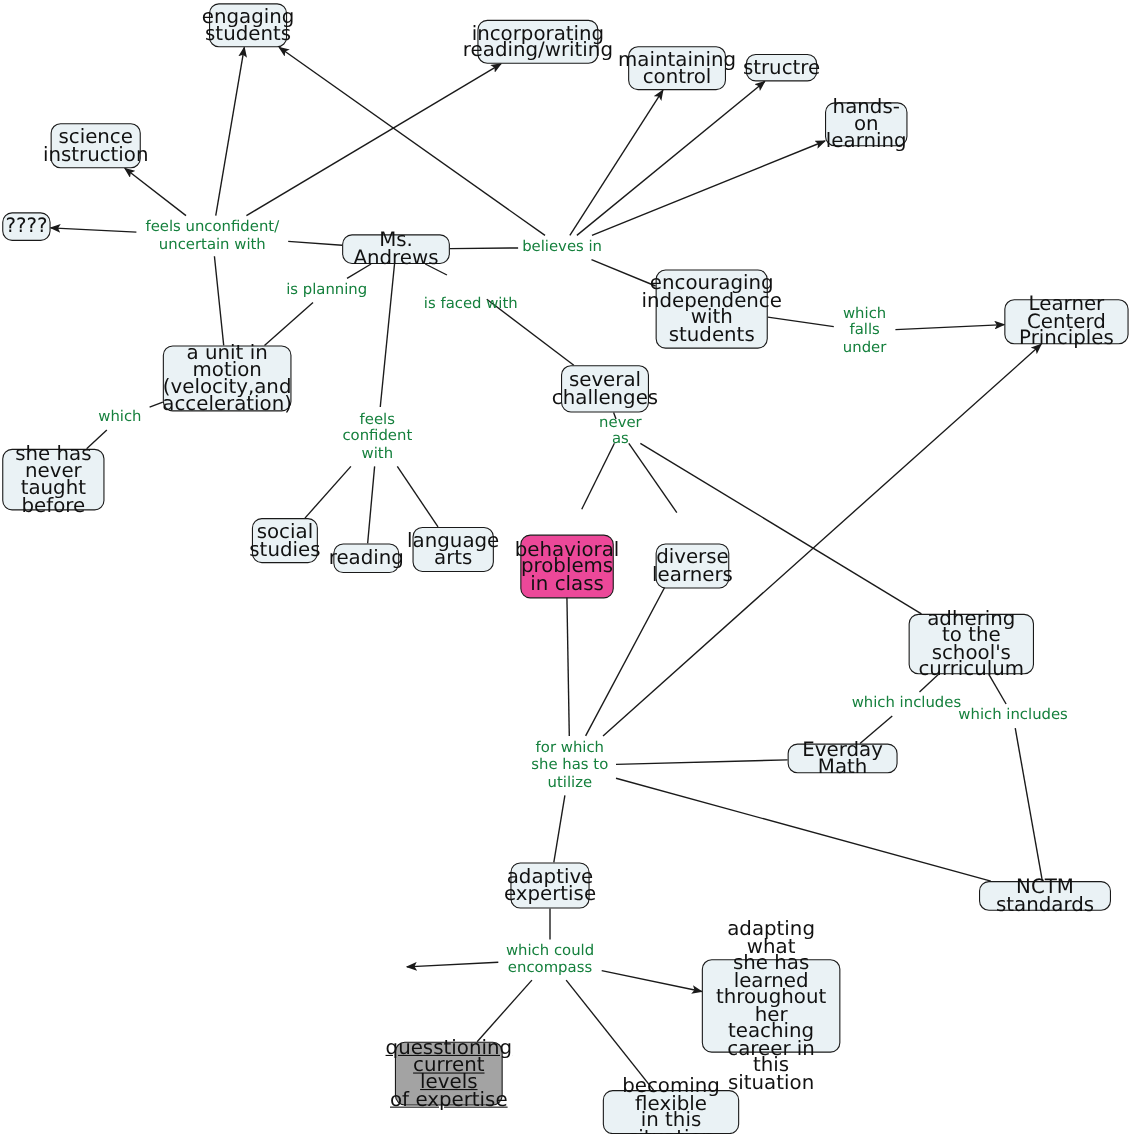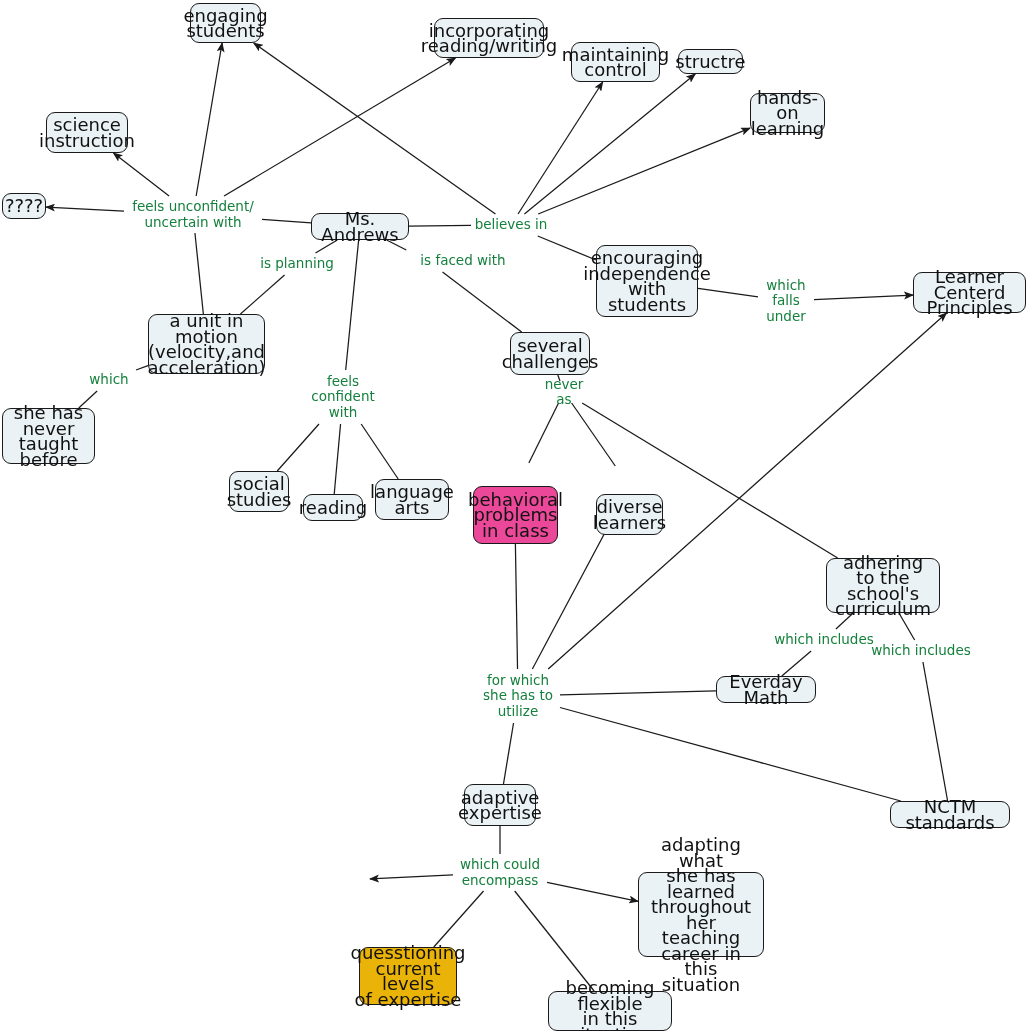--- a/index.html
+++ b/index.html
@@ -156,30 +156,30 @@
 curriculum</div>
     <div class="node" style="left: 716px; top: 676px; width: 100px; height: 27px; background: rgb(234, 242, 245); border-color: rgb(26, 26, 26);">Everday Math</div>
     <div class="node" style="left: 464px; top: 784px; width: 72px; height: 42px; background: rgb(234, 242, 245); border-color: rgb(26, 26, 26);">adaptive
 expertise</div>
     <div class="node" style="left: 890px; top: 801px; width: 120px; height: 27px; background: rgb(234, 242, 245); border-color: rgb(26, 26, 26);">NCTM standards</div>
     <div class="node" style="left: 638px; top: 872px; width: 126px; height: 85px; background: rgb(234, 242, 245); border-color: rgb(26, 26, 26);">adapting what
 she has learned
 throughout her
 teaching career in
 this situation</div>
-    <div class="node" style="left: 359px; top: 947px; width: 98px; height: 58px; background: #eab308; border-color: rgb(26, 26, 26);">quesstioning
+    <div class="node" style="left: 359px; top: 947px; width: 98px; height: 58px; background: #a3a3a3; border-color: rgb(26, 26, 26); text-decoration: underline;">quesstioning
 current levels
 of expertise</div>
     <div class="node" style="left: 548px; top: 991px; width: 124px; height: 40px; background: rgb(234, 242, 245); border-color: rgb(26, 26, 26);">becoming flexible
 in this situation</div>
     <div class="link-label" style="left: 126px; top: 198px; width: 134px; height: 33px;">feels unconfident/
 uncertain with</div>
     <div class="link-label" style="left: 473px; top: 216px; width: 76px; height: 18px;">believes in</div>
     <div class="link-label" style="left: 258px; top: 255px; width: 78px; height: 18px;">is planning</div>
-    <div class="link-label" style="left: 385px; top: 252px; width: 86px; height: 18px; margin-left: 35px;">is faced with</div>
+    <div class="link-label" style="left: 385px; top: 268px; width: 86px; height: 18px;">is faced with</div>
     <div class="link-label" style="left: 760px; top: 276px; width: 52px; height: 50px;">which
 falls
 under</div>
     <div class="link-label" style="left: 311px; top: 372px; width: 64px; height: 50px;">feels
 confident
 with</div>
     <div class="link-label" style="left: 84px; top: 371px; width: 50px; height: 18px;">which</div>
     <div class="link-label" style="left: 535px; top: 383px; width: 58px; height: 18px;">never as</div>
     <div class="link-label" style="left: 772px; top: 631px; width: 104px; height: 18px;">which includes</div>
     <div class="link-label" style="left: 869px; top: 642px; width: 104px; height: 18px;">which includes</div>

